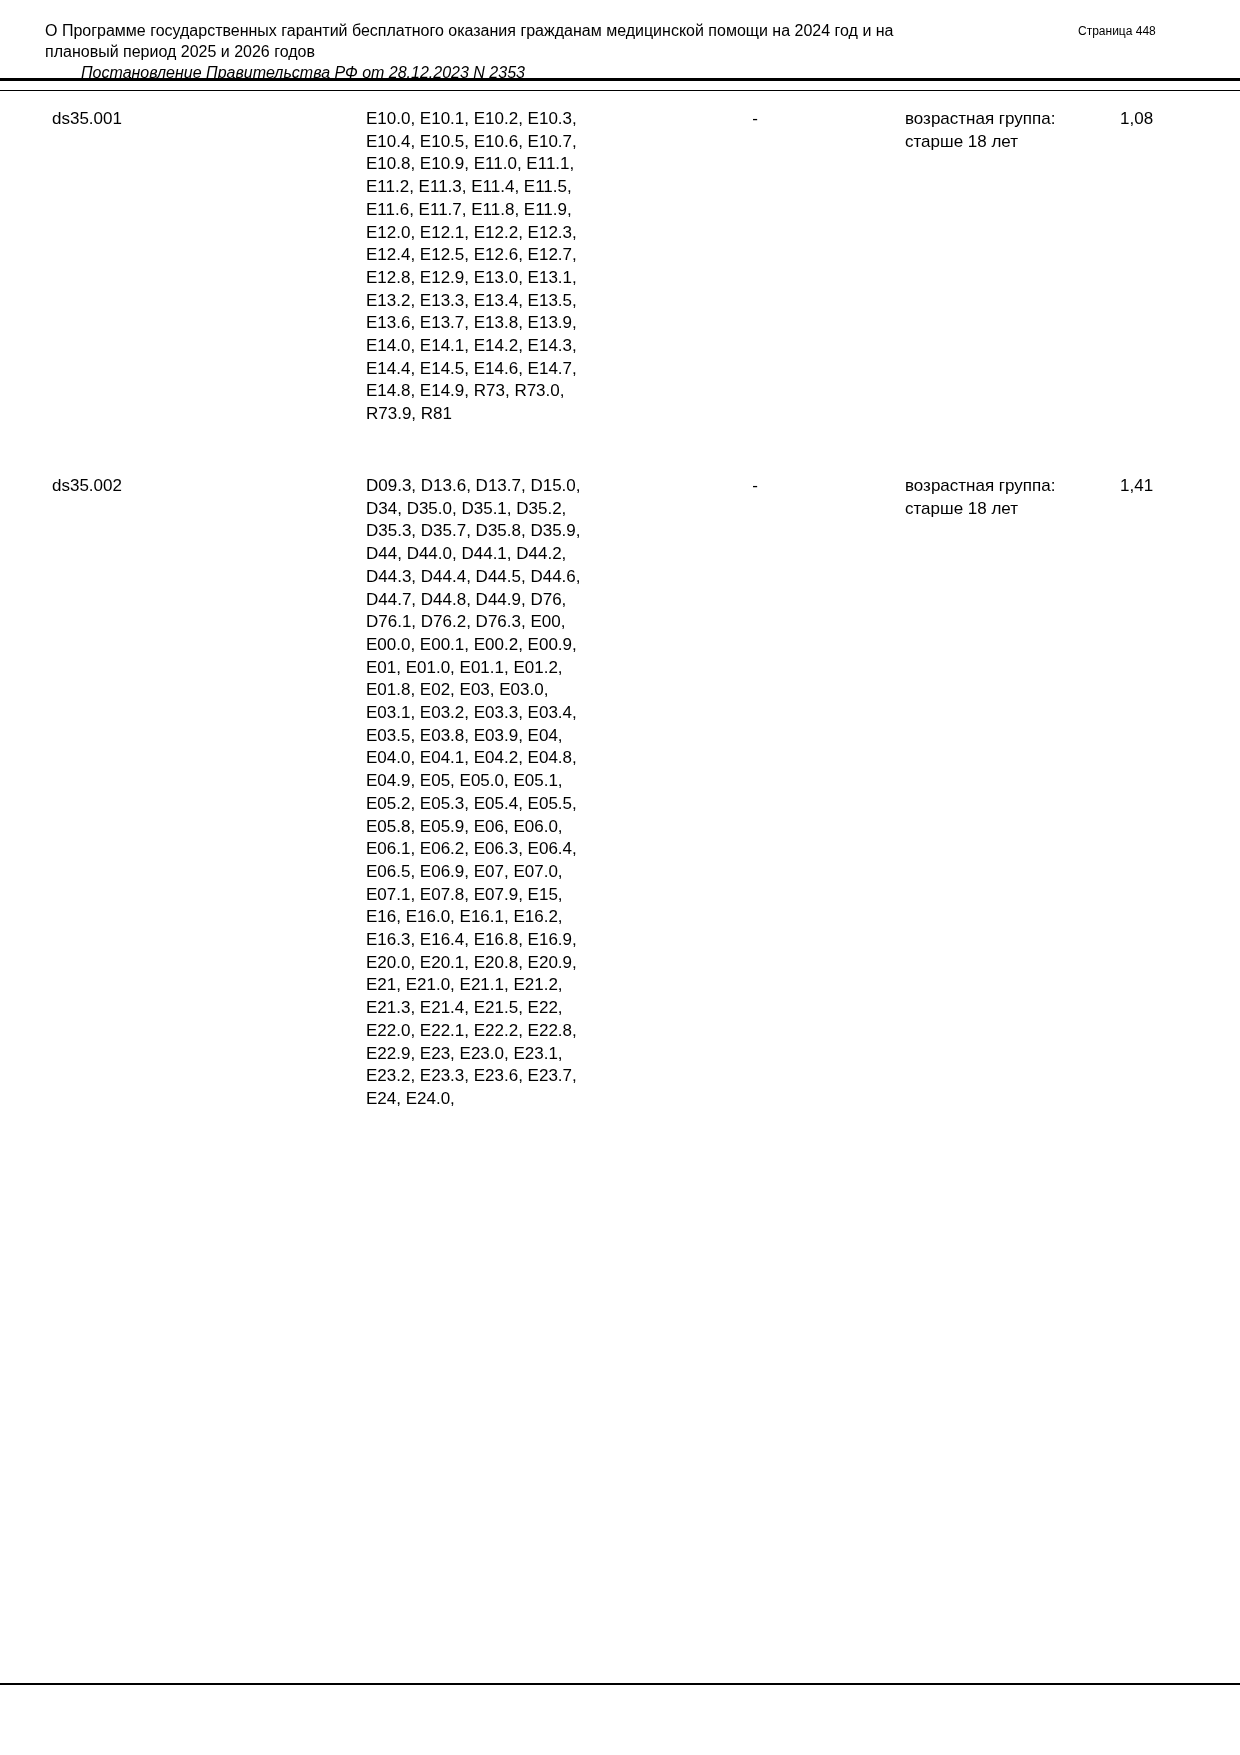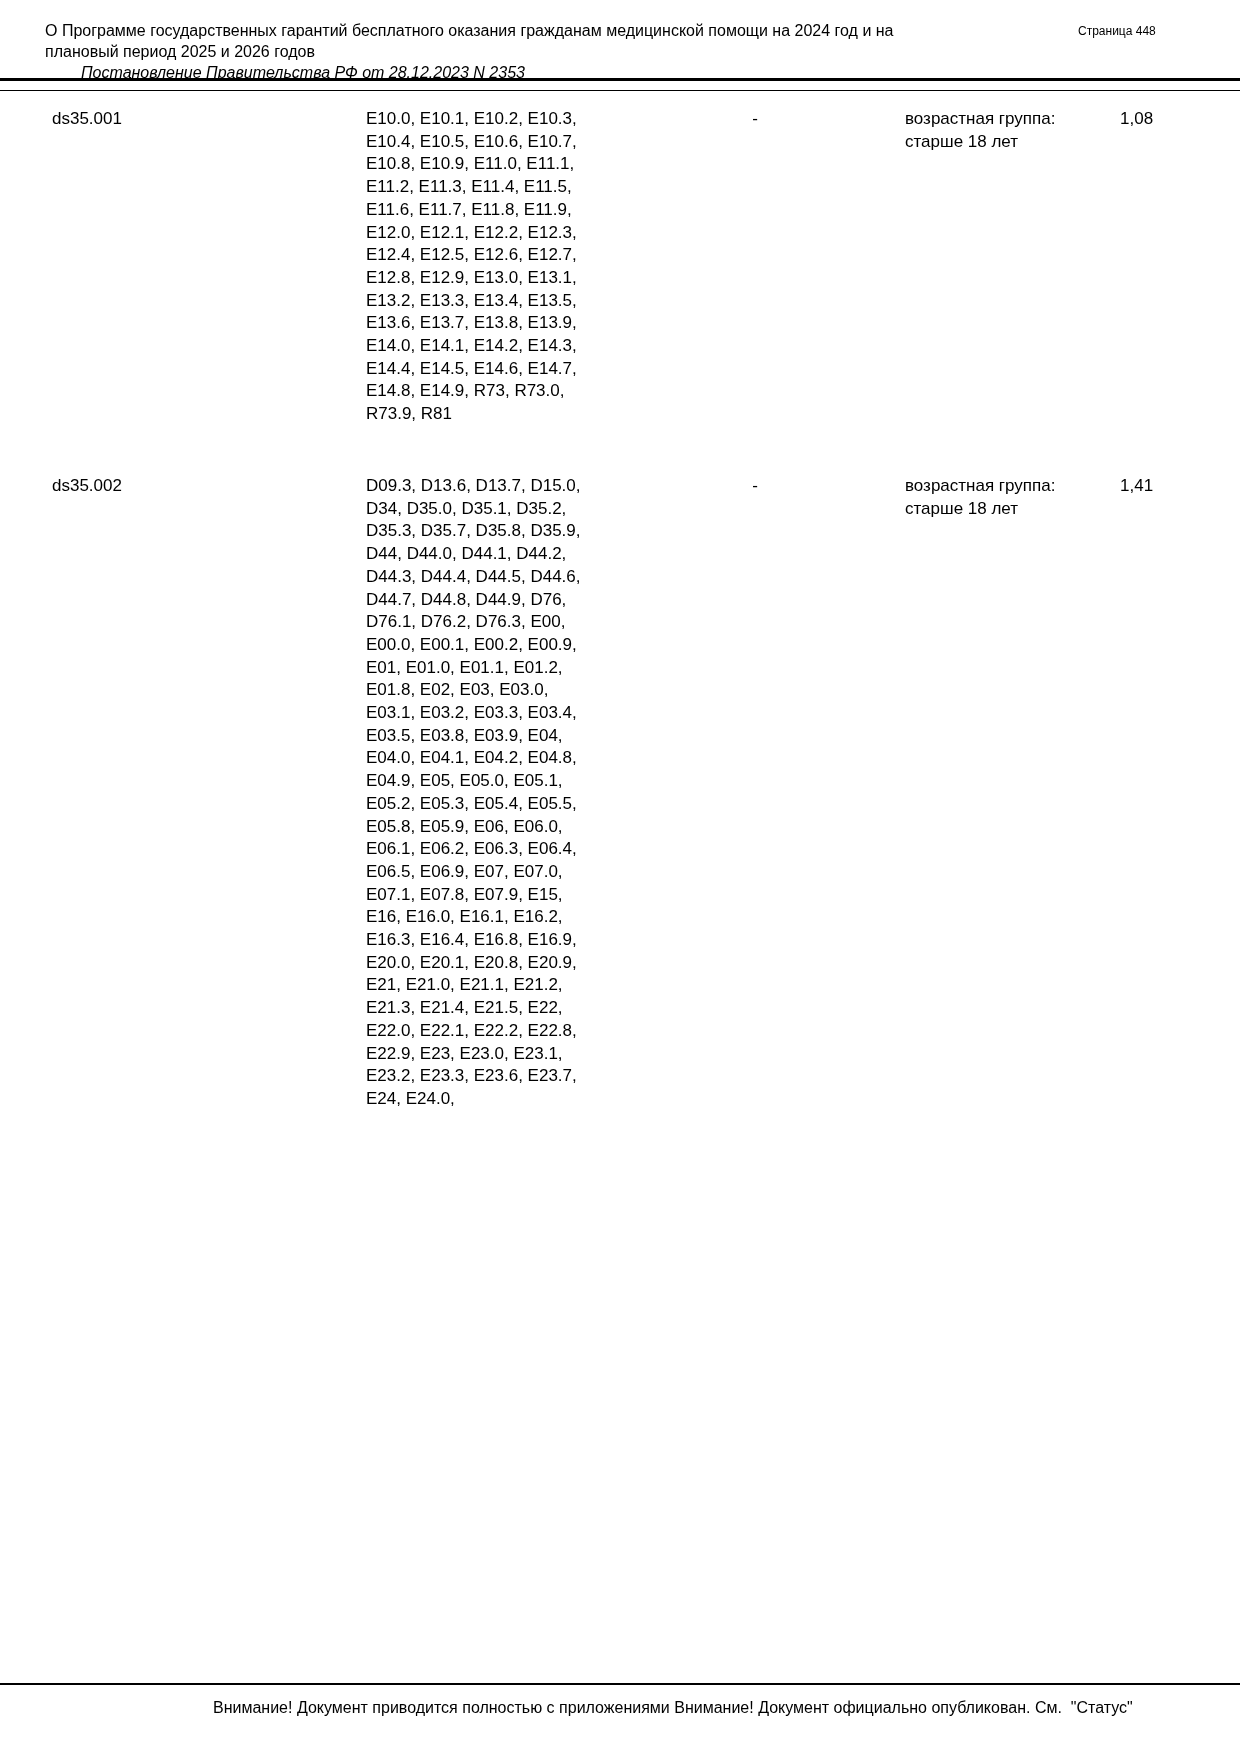--- a/index.html
+++ b/index.html
@@ -127,16 +127,15 @@
 E24, E24.0,</div>
       <div class="cell c-dash">-</div>
       <div class="cell c-age">возрастная группа:
 старше 18 лет</div>
       <div class="cell c-val">1,41</div>
     </div>
 
   </div>
 
   <div class="rule rule-bottom"></div>
-  <div class="footer-notice">Внимание! Документ приводится полностью с приложениями Внимание! Документ официально опубликован. См.  "Статус"</div>
   <div class="footer-source">ИС «Кодекс: 6 поколение» Интранет</div>
 
 </div>
 
 </body></html>

